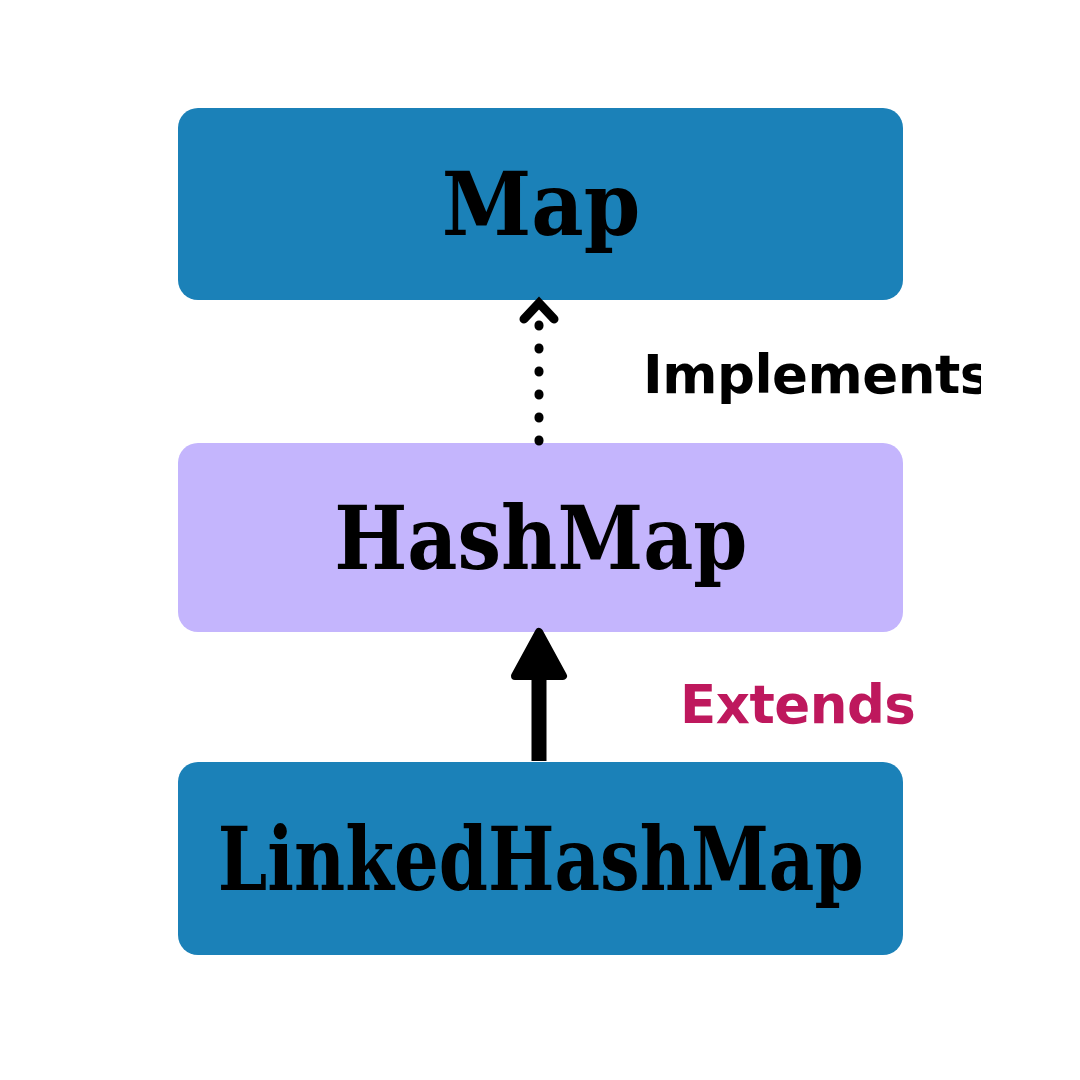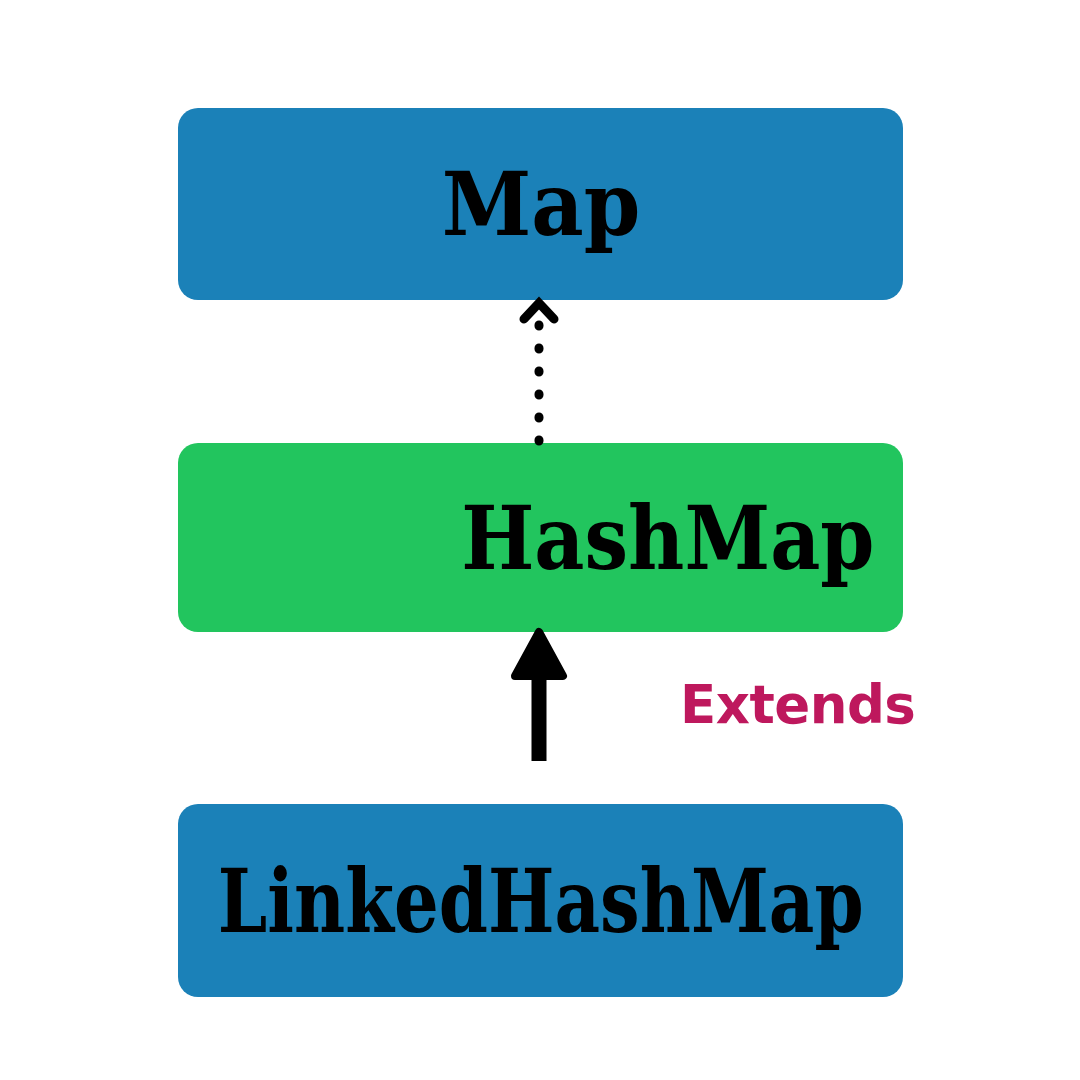--- a/index.html
+++ b/index.html
@@ -31,21 +31,21 @@
     font-weight: bold;
     color: #000000;
     line-height: 1;
     white-space: nowrap;
     display: block;
     text-align: center;
   }
 
   #box-map        { left: 178px; top: 108px; width: 725px; height: 192px; }
   #box-hashmap    { left: 178px; top: 443px; width: 725px; height: 189px; }
-  #box-linked     { left: 178px; top: 804px; width: 725px; height: 193px; }
+  #box-linked     { left: 178px; top: 762px; width: 725px; height: 193px; }
 
   #box-map .box-label {
     font-size: 88px;
     transform: scaleX(0.92);
   }
   #box-hashmap .box-label {
     font-size: 88px;
     transform: scaleX(0.88);
   }
   #box-linked .box-label {
@@ -87,37 +87,38 @@
 </style>
 </head>
 <body>
 
 <div id="canvas" style="background: rgb(255, 255, 255);">
 
   <div class="class-box" id="box-map" style="background-color: rgb(27, 129, 184);">
     <span class="box-label" style="color: rgb(0, 0, 0);">Map</span>
   </div>
 
-  <div class="class-box" id="box-hashmap" style="background-color: #22c55e; justify-content: flex-end;">
+  <div class="class-box" id="box-hashmap" style="background-color: #c4b5fd;">
     <span class="box-label" style="color: rgb(0, 0, 0);">HashMap</span>
   </div>
 
   <div class="class-box" id="box-linked" style="background-color: rgb(27, 129, 184);">
     <span class="box-label" style="color: rgb(0, 0, 0);">LinkedHashMap</span>
   </div>
 
   <svg id="connectors" viewBox="0 0 1080 1080">
 
     <g>
       <line x1="539" y1="441" x2="539" y2="322" stroke="#000000" stroke-width="9" stroke-linecap="round" stroke-dasharray="1 22"></line>
       <polyline points="524,319 539,303 554,319" fill="none" stroke="#000000" stroke-width="9" stroke-linecap="round" stroke-linejoin="miter"></polyline>
     </g>
 
     <g>
       <line x1="539" y1="761" x2="539" y2="668" stroke="#000000" stroke-width="15" stroke-linecap="butt"></line>
       <polygon points="539,632 563,676 515,676" fill="#000000" stroke="#000000" stroke-width="8" stroke-linejoin="round"></polygon>
     </g>
   </svg>
 
+  <div class="rel-label" id="label-implements" style="color: rgb(0, 0, 0);">Implements</div>
 
   <div class="rel-label" id="label-extends" style="color: #be185d;">Extends</div>
 
 </div>
 
 </body></html>

